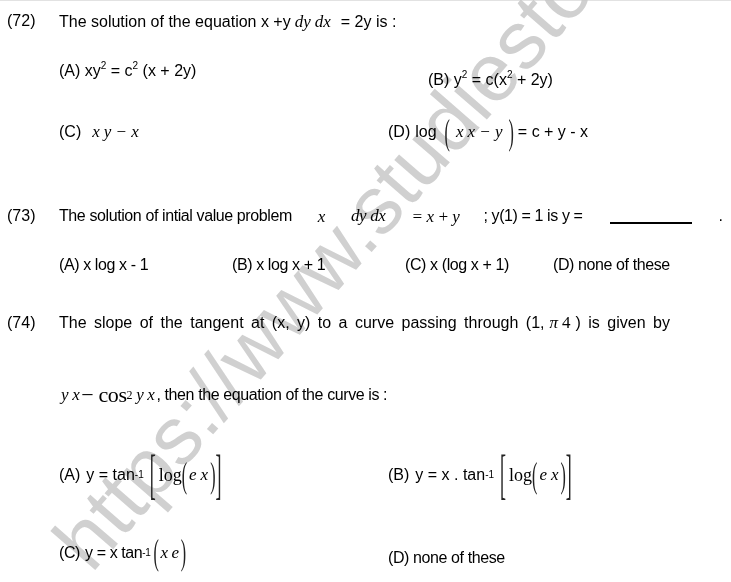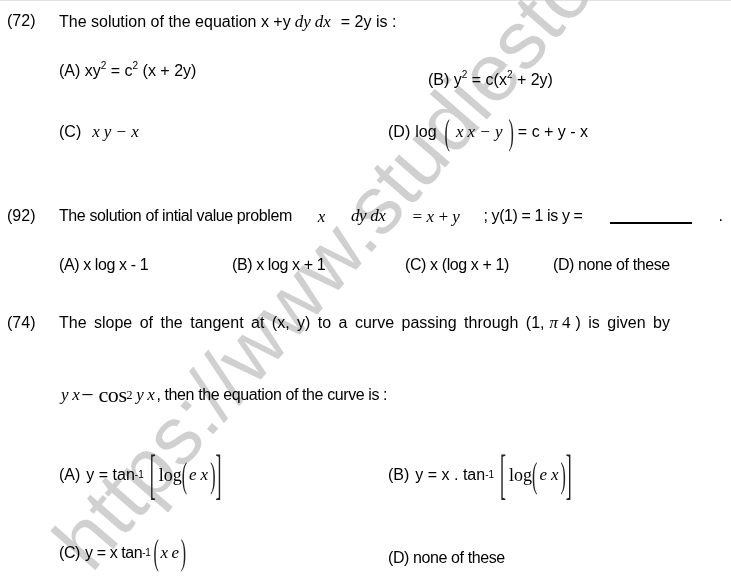--- a/index.html
+++ b/index.html
@@ -63,21 +63,21 @@
   <span class="paren" style="margin-left:8px;">(</span>
   <span class="frac" style="margin:0 4px;">
     <span class="num">x</span>
     <span class="bar"></span>
     <span class="den">x − y</span>
   </span>
   <span class="paren" style="margin-right:4px;">)</span>
   <span>= c + y - x</span>
 </div>
 
-<div class="abs" style="left:7px; top:208px;">(92)</div>
+<div class="abs" style="left:7px; top:208px;">(73)</div>
 <div class="abs condensed" style="left:59px; top:193px; height:46px; display:flex; align-items:center;gap:22px;">
   <span style="margin-right:4px;">The solution of intial value problem</span>
   <span class="serif" style="font-size:17px;">x</span>
   <span class="frac" style="margin:0 2px;">
     <span class="num">dy</span>
     <span class="bar"></span>
     <span class="den">dx</span>
   </span>
   <span class="serif" style="font-size:17px;">= x + y</span>
   <span style="margin-left:2px;">; y(1) = 1 is y =</span>

